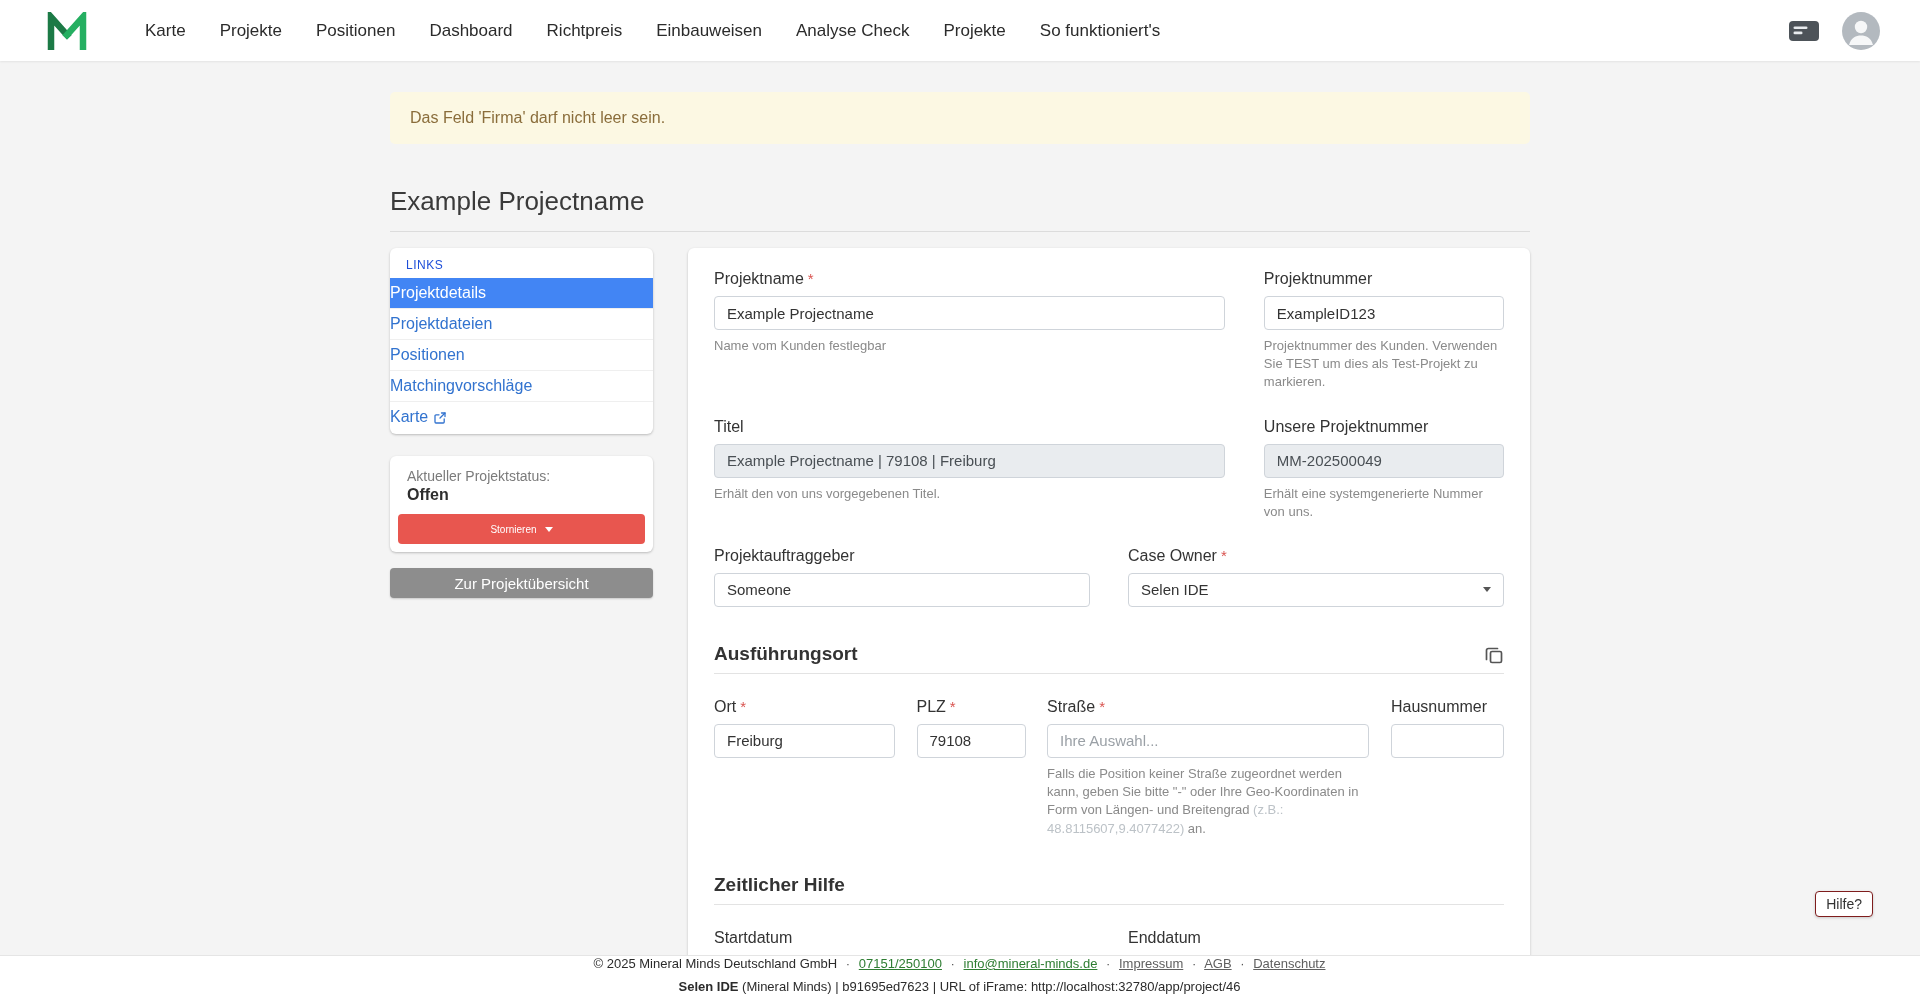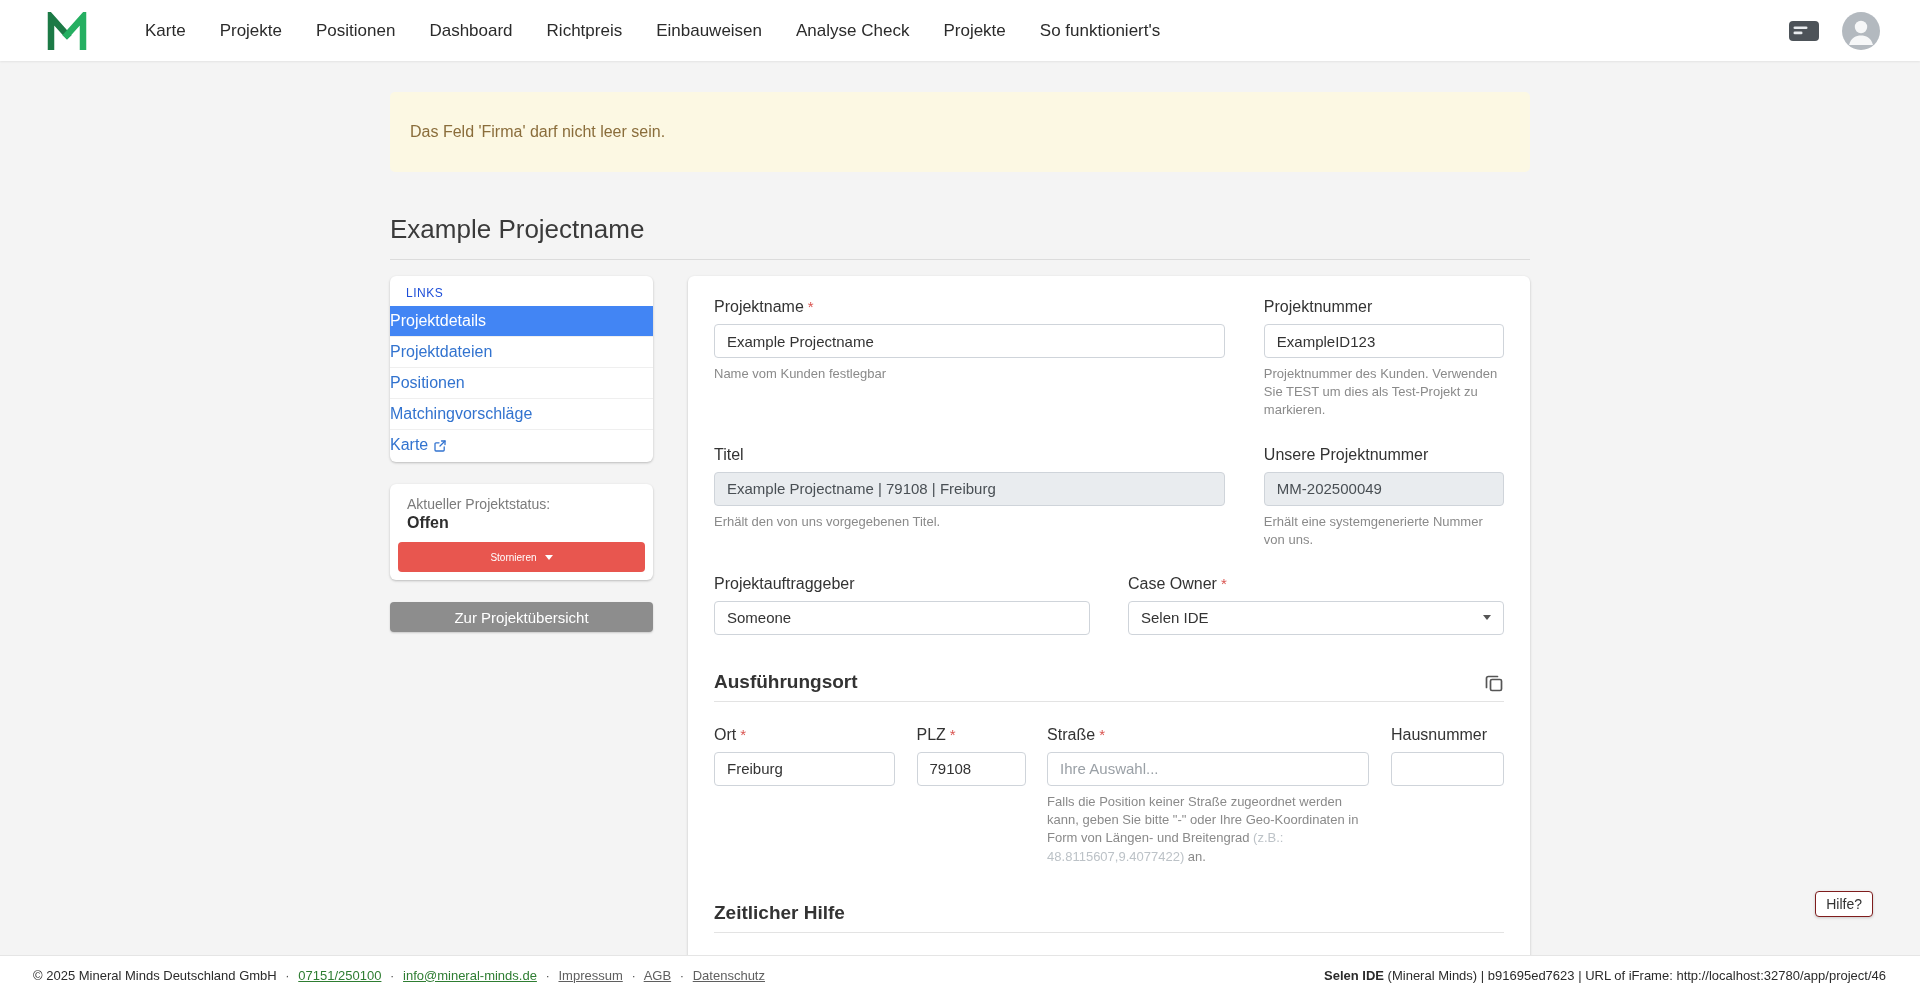--- a/index.html
+++ b/index.html
@@ -25,21 +25,21 @@
   }
   .nav-right { margin-left: auto; display: flex; align-items: center; gap: 22px; }
   .icon-btn { background: none; border: none; cursor: pointer; display: inline-flex; align-items: center; }
 
   
   .page-body { height: 894px; overflow: hidden; }
   .container { width: 1140px; margin: 0 auto; padding-top: 31px; }
 
   .alert {
     background: #fcf8e3; color: #8a6d3b; border-radius: 5px;
-    padding: 31px 20px; font-size: 16px;
+    padding: 17px 20px; font-size: 16px;
   }
 
   .page-title { font-size: 26px; font-weight: 400; color: #3a3a3a; margin: 42px 0 14px; }
   .title-divider { border: none; border-top: 1px solid #dcdcdc; margin-bottom: 16px; }
 
   .content-row { display: flex; gap: 35px; align-items: flex-start; }
   .left-col { flex: 0 0 263px; }
   .main-col { flex: 1; }
 
   .card {
@@ -65,21 +65,21 @@
     display: block; width: calc(100% - 16px); margin: 0 8px; height: 30px;
     background: #e8564f; color: #fff; border: none; border-radius: 4px;
     font-size: 10px; font-family: inherit; cursor: pointer;
   }
   .caret {
     display: inline-block; width: 0; height: 0; margin-left: 8px;
     border-left: 4px solid transparent; border-right: 4px solid transparent;
     border-top: 5px solid currentColor; vertical-align: 1px;
   }
   .btn-back {
-    display: block; width: 100%; margin-top: 22px; height: 30px;
+    display: block; width: 100%; margin-top: 16px; height: 30px;
     background: #8d8d8d; color: #fff; border: none; border-radius: 4px;
     font-size: 15px; font-family: inherit; cursor: pointer;
     box-shadow: 0 1px 2px rgba(0,0,0,.18);
   }
 
   
   .form-card { padding: 22px 26px 24px; }
   .form-row { display: flex; justify-content: space-between; align-items: flex-start; margin-bottom: 26px; }
   .col-main { flex: 0 0 64.7%; }
   .col-side { flex: 0 0 30.4%; }
@@ -115,21 +115,21 @@
   .help-btn {
     position: fixed; right: 47px; bottom: 77px; background: #fff;
     border: 1px solid #7f1d1d; border-radius: 4px; padding: 4px 10px;
     font-size: 14px; color: #333; font-family: inherit; cursor: pointer;
     box-shadow: 0 1px 3px rgba(0,0,0,.18);
   }
   footer {
     position: fixed; left: 0; bottom: 0; width: 100%; height: 39px;
     background: #fff; border-top: 1px solid #e5e5e5;
     display: flex; align-items: center; justify-content: space-between;
-    padding: 0 34px 0 33px; font-size: 13px; color: #2b2b2b; z-index: 6;
+    padding: 0 34px 0 33px; font-size: 13px; color: #2b2b2b; z-index: 6; flex-direction: column;
   }
   .footer-left .sep { margin: 0 5px; color: #555; }
   .footer-left a { text-decoration: underline; }
   .link-green { color: #2e7d32; }
   .link-gray { color: #5f5f5f; }
 </style>
 </head>
 <body>
 
 <nav class="navbar">

